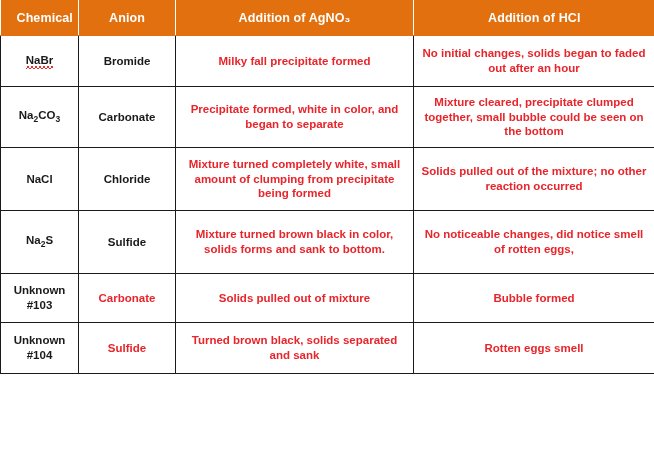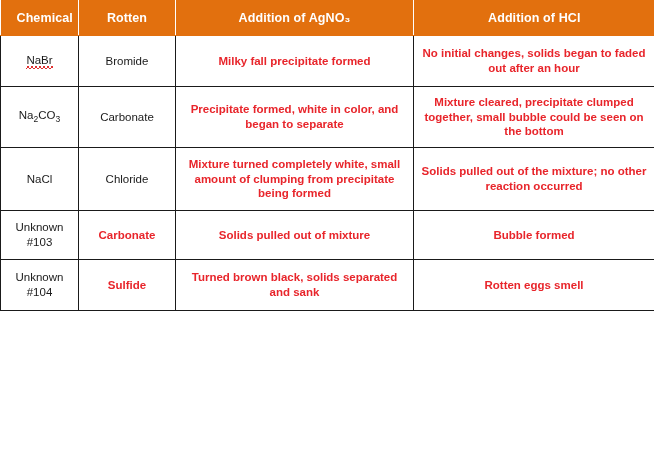--- a/index.html
+++ b/index.html
@@ -39,20 +39,21 @@
   thead th:last-child { border-right: none; }
 
   tbody td {
     border: 1px solid #1a1a1a;
     text-align: center;
     vertical-align: middle;
     font-size: 11.5px;
     line-height: 1.28;
     padding: 4px 5px;
     color: #1a1a1a;
+    font-weight: bold;
   }
   tbody tr td:first-child { border-left: 1px solid #1a1a1a; }
   tbody tr td:last-child  { border-right: 1px solid #1a1a1a; }
 
   td.obs {
     color: #E8252B;
     font-weight: bold;
   }
   td.anion-red {
     color: #E8252B;
@@ -86,21 +87,21 @@
 <table id="results-table">
   <colgroup>
     <col class="c-chemical">
     <col class="c-anion">
     <col class="c-agno3">
     <col class="c-hcl">
   </colgroup>
   <thead>
     <tr>
       <th>Chemical</th>
-      <th>Rotten</th>
+      <th>Anion</th>
       <th>Addition of AgNO₃</th>
       <th>Addition of HCl</th>
     </tr>
   </thead>
   <tbody>
     <tr class="r1">
       <td><span class="spell">NaBr</span></td>
       <td>Bromide</td>
       <td class="obs">Milky fall precipitate formed</td>
       <td class="obs">No initial changes, solids began to faded out after an hour</td>
@@ -110,20 +111,26 @@
       <td>Carbonate</td>
       <td class="obs">Precipitate formed, white in color, and began to separate</td>
       <td class="obs">Mixture cleared, precipitate clumped together, small bubble could be seen on the bottom</td>
     </tr>
     <tr class="r3">
       <td><span><span>N</span><span>a</span><span>C</span><span>l</span></span></td>
       <td>Chloride</td>
       <td class="obs">Mixture turned completely white, small amount of clumping from precipitate being formed</td>
       <td class="obs">Solids pulled out of the mixture; no other reaction occurred</td>
     </tr>
+    <tr class="r6">
+      <td><span><span>N</span><span>a</span><span class="sub">2</span><span>S</span></span></td>
+      <td>Sulfide</td>
+      <td class="obs">Mixture turned brown black in color, solids forms and sank to bottom.</td>
+      <td class="obs">No noticeable changes, did notice smell of rotten eggs,</td>
+    </tr>
     <tr class="r7">
       <td>Unknown<br>#103</td>
       <td class="anion-red">Carbonate</td>
       <td class="obs">Solids pulled out of mixture</td>
       <td class="obs">Bubble formed</td>
     </tr>
     <tr class="r8">
       <td>Unknown<br>#104</td>
       <td class="anion-red">Sulfide</td>
       <td class="obs">Turned brown black, solids separated and sank</td>

